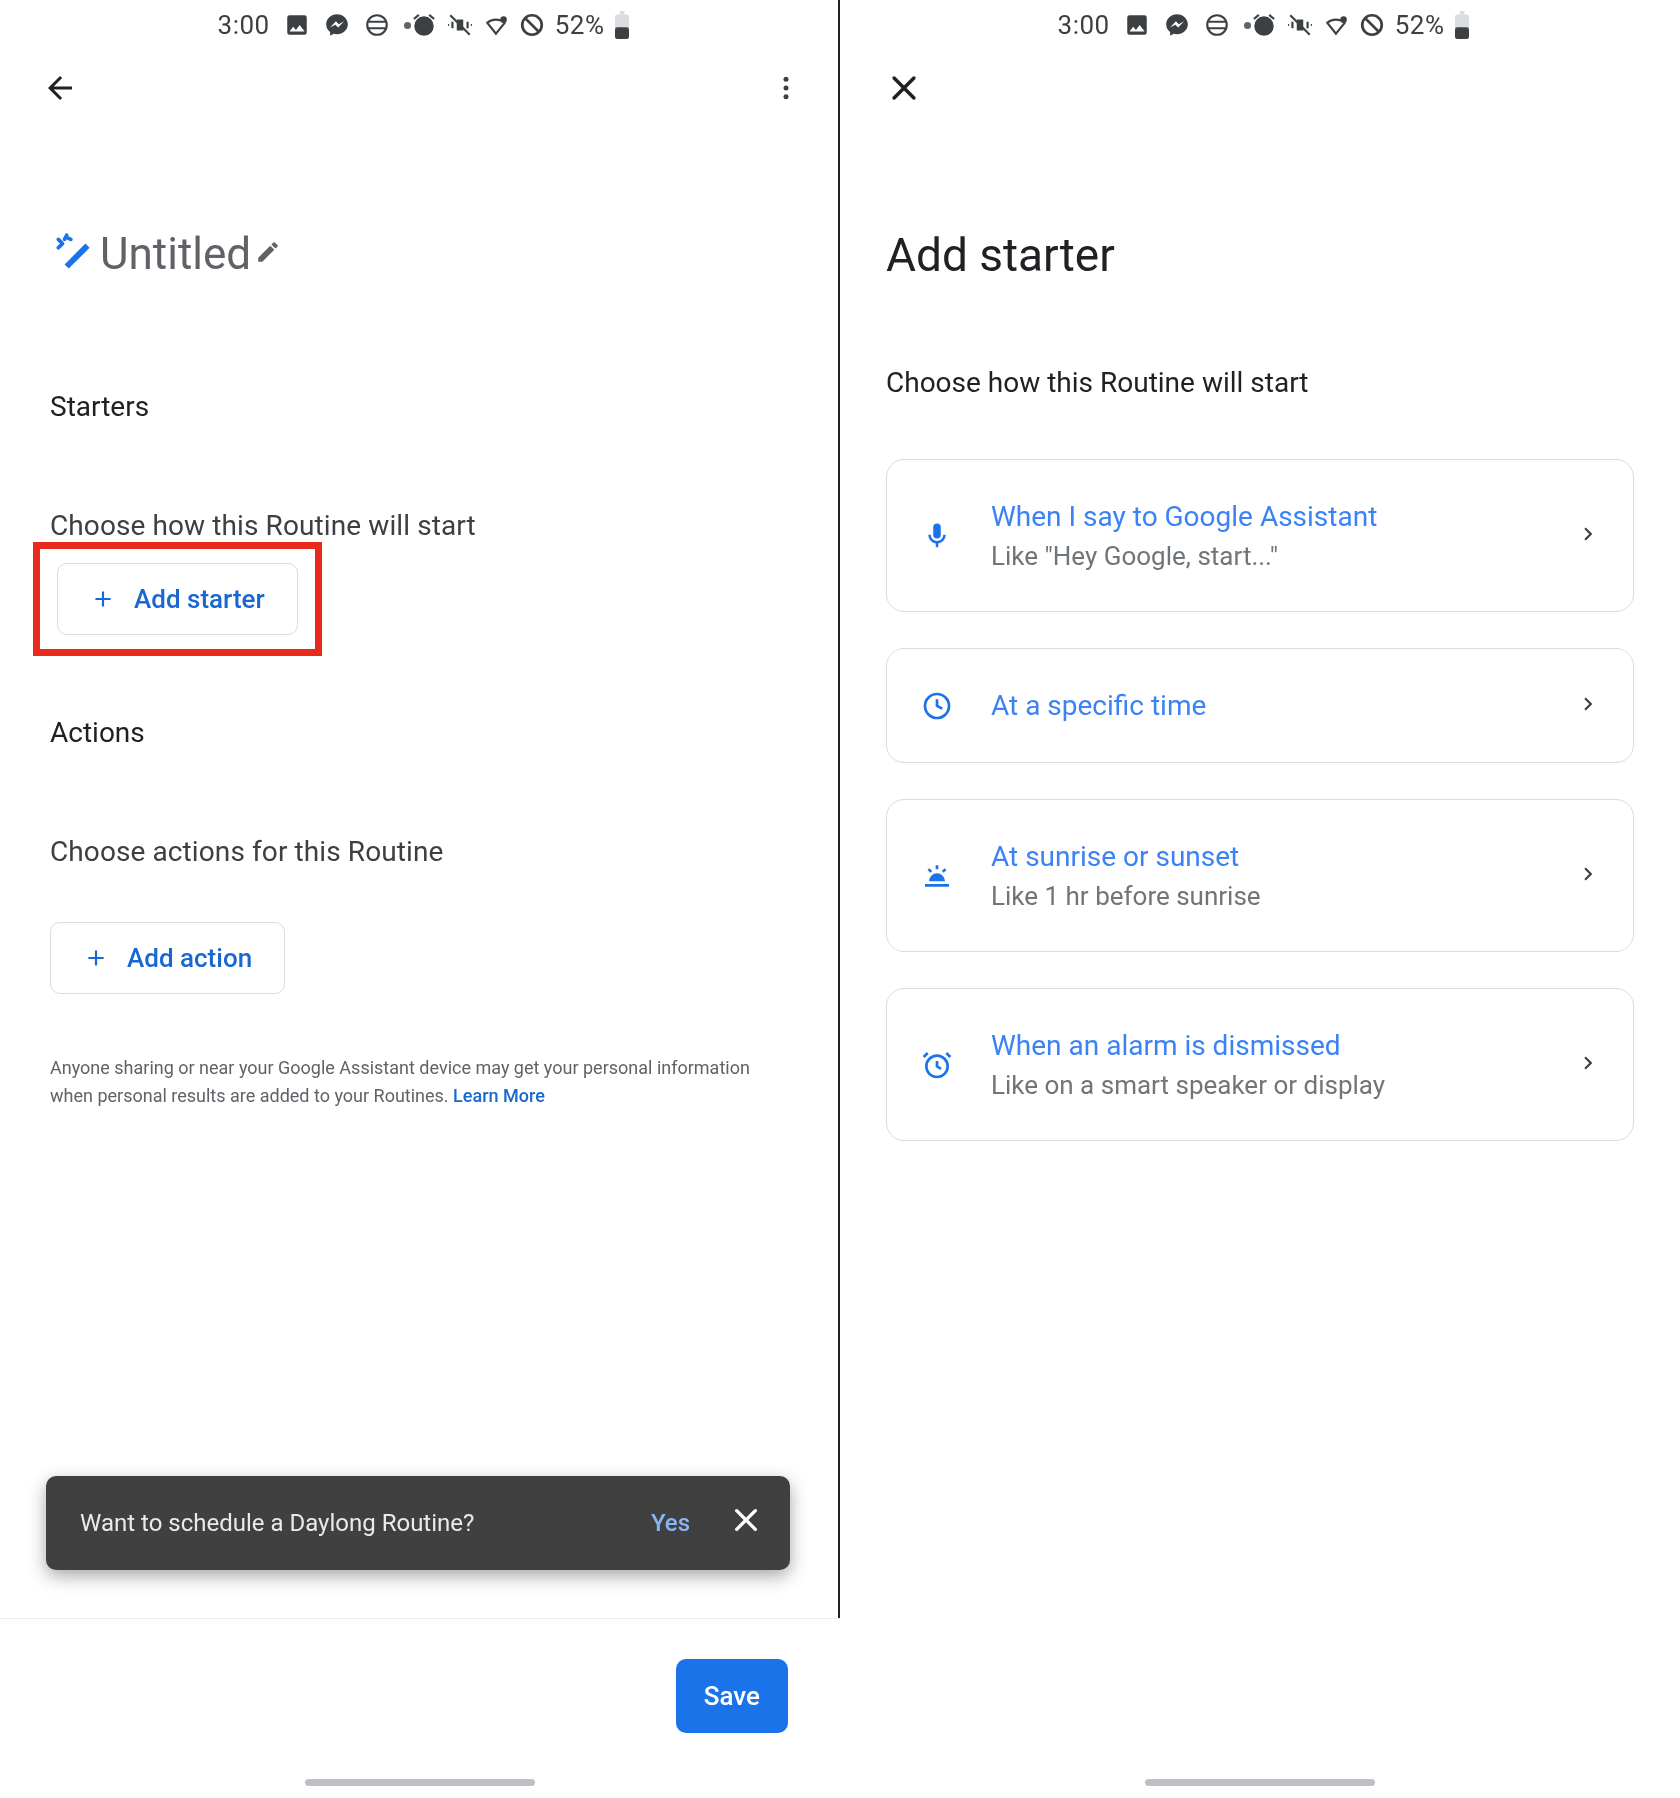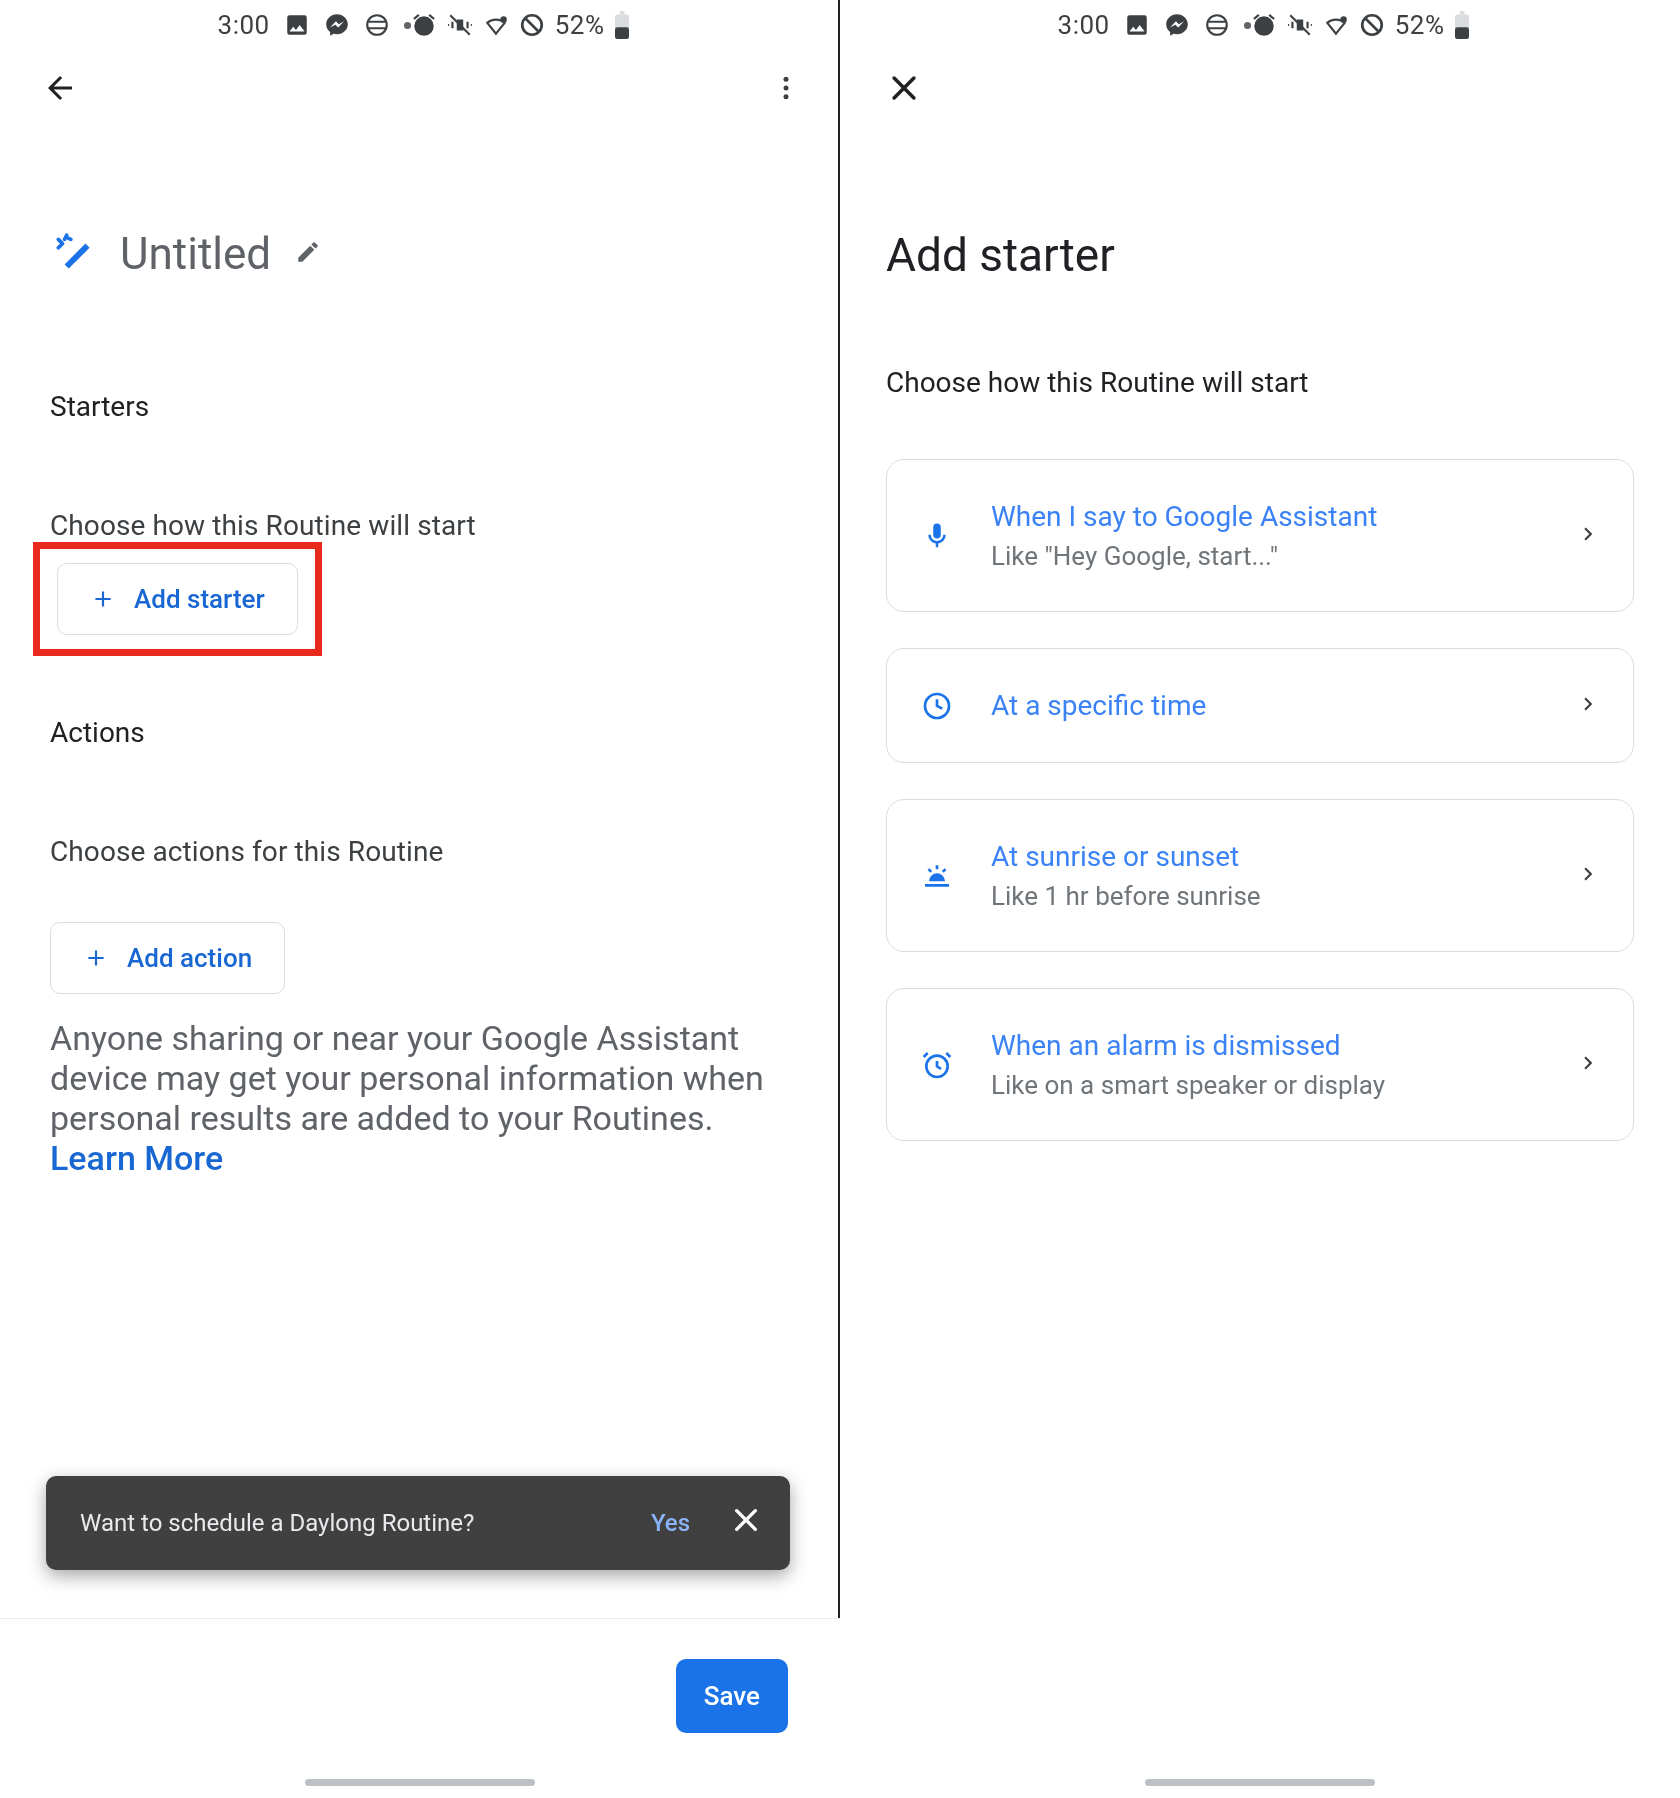--- a/index.html
+++ b/index.html
@@ -15,40 +15,40 @@
   .status-right svg, .status-left svg { flex: 0 0 auto; }
   .battery-pct { font-size: 26px; letter-spacing: 0.5px; }
   .dot { width: 7px; height: 7px; border-radius: 50%; background: #5f6368; }
 
   
   .app-bar { display: flex; align-items: center; justify-content: space-between; padding: 18px 30px 6px 36px; }
   .icon-btn { width: 48px; height: 48px; display:flex; align-items:center; justify-content:center; }
 
   
   .content-l { padding: 0 50px; }
-  .title-row { display: flex; align-items: center; gap: 20px; margin-top: 110px; }
+  .title-row { display: flex; align-items: center; margin-top: 110px; }
   .wand-icon { color: #1a73e8; }
   .title-text { font-size: 44px; color: #5f6368; font-weight: 400; }
   .pencil { color: #5f6368; margin-left: 4px; }
 
   .section-h { font-size: 28px; color: #202124; font-weight: 400; margin-top: 110px; }
   .section-sub { font-size: 28px; color: #3c4043; margin-top: 86px; letter-spacing: 0.1px; }
 
   .pill-btn {
     display: inline-flex; align-items: center; gap: 18px;
     border: 1px solid #dadce0; border-radius: 10px;
     padding: 20px 32px; margin-top: 54px;
     color: #1967d2; font-size: 26px; font-weight: 500;
     background: #fff;
   }
   .pill-btn .plus { color: #1967d2; font-weight: 400; }
 
   .red-box { border: 7px solid #e8291c; padding: 14px 17px; display: inline-block; margin-left: -17px; }
 
-  .disclaimer { font-size: 34px; line-height: 40px; color: #5f6368; margin-top: 24px; max-width: 740px; }
+  .disclaimer { font-size: 18px; line-height: 28px; color: #5f6368; margin-top: 60px; max-width: 740px; }
   .link { color: #1967d2; font-weight: 500; }
 
   .snackbar {
     position: absolute; left: 46px; right: 50px; bottom: 228px;
     background: #404040; color: #e8eaed; border-radius: 10px;
     display: flex; align-items: center; justify-content: space-between;
     padding: 28px 28px 28px 34px; font-size: 24px;
     box-shadow: 0 6px 18px rgba(0,0,0,0.35);
   }
   .snackbar .yes { color: #8ab4f8; font-size: 24px; font-weight: 500; margin-right: 40px; }

